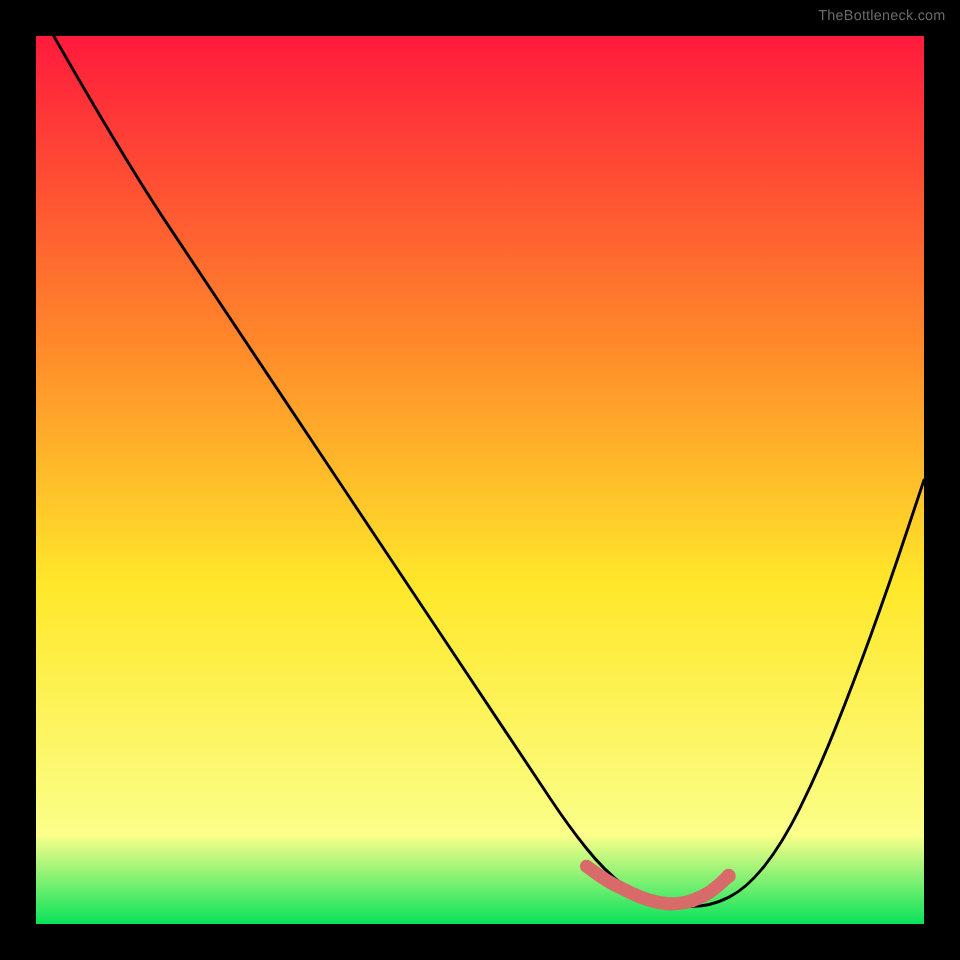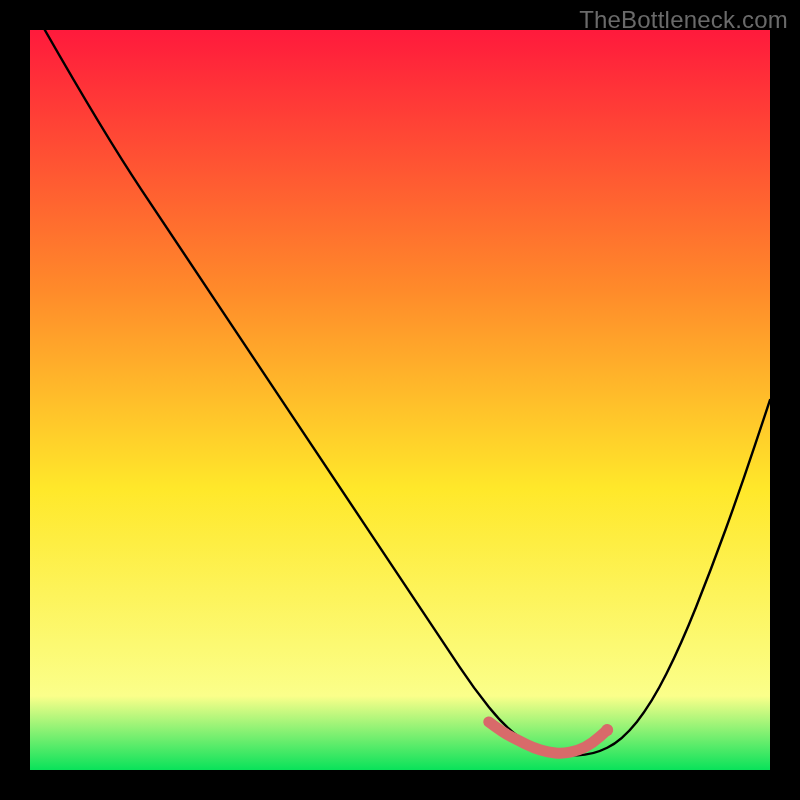--- a/index.html
+++ b/index.html
@@ -9,21 +9,21 @@
     height: 800px;
     background: #000;
     position: relative;
     font-family: Arial, sans-serif;
   }
   .watermark {
     position: absolute;
     top: 6px;
     right: 12px;
     color: #6a6a6a;
-    font-size: 24px;
+    font-size: 12px;
     font-weight: 500;
     letter-spacing: 0.2px;
   }
   .plot-area {
     position: absolute;
     left: 30px;
     top: 30px;
     width: 740px;
     height: 740px;
     overflow: hidden;

